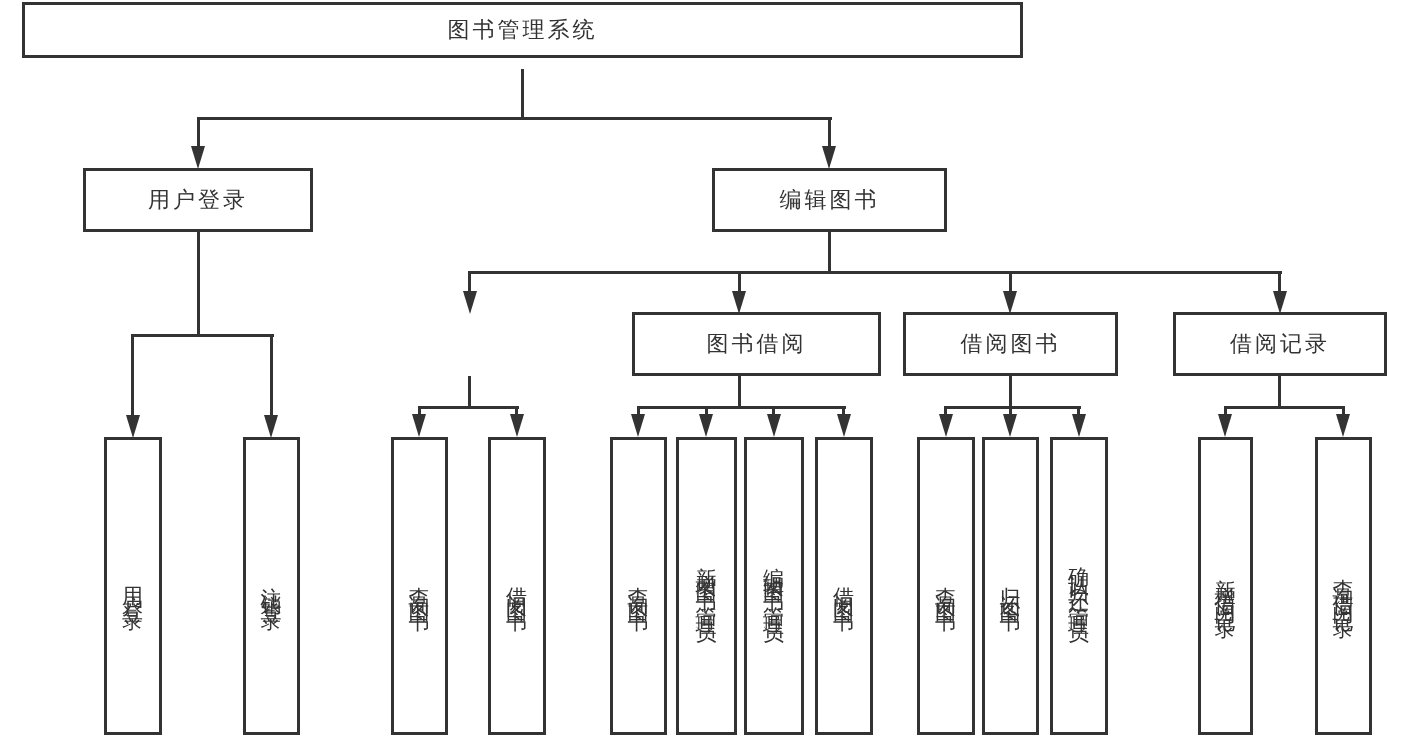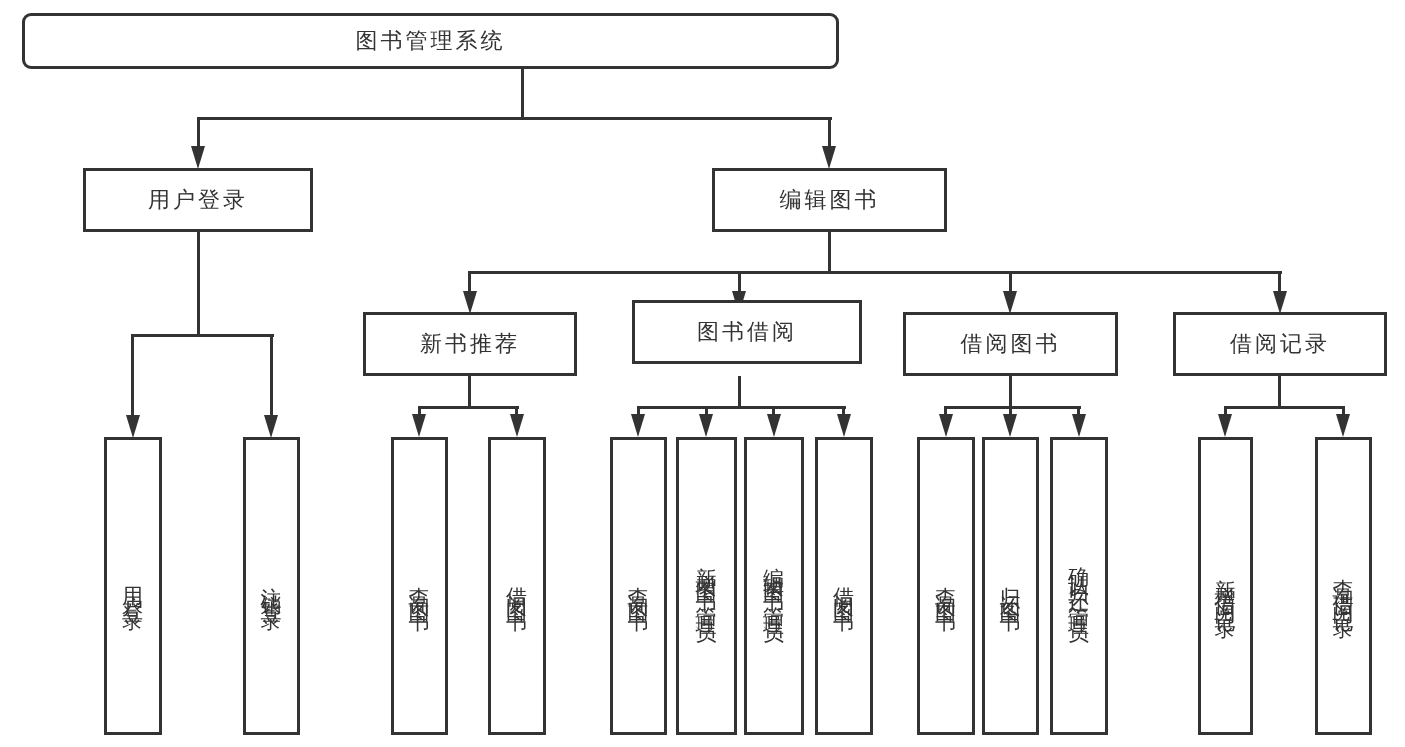--- a/index.html
+++ b/index.html
@@ -50,21 +50,21 @@
     letter-spacing:1px;
     color:var(--wm);
     white-space:nowrap;
   }
 </style>
 </head>
 <body>
 
 <div class="canvas">
 
-  <div class="node" style="left:22px;top:13px;width:817px;height:56px;border-radius:9px;">
+  <div class="node" style="left:22px;top:2px;width:1001px;height:56px;">
     <span>图书管理系统</span>
   </div>
 
   <div class="line" style="left:521px;top:69px;width:3px;height:50px;"></div>
   <div class="line" style="left:197px;top:117px;width:635px;height:3px;"></div>
   <div class="line" style="left:197px;top:117px;width:3px;height:33px;"></div>
   <div class="arrow" style="left:191px;top:146px;"></div>
   <div class="line" style="left:828px;top:117px;width:3px;height:33px;"></div>
   <div class="arrow" style="left:822px;top:146px;"></div>
 
@@ -86,24 +86,21 @@
   <div class="line" style="left:469px;top:271px;width:813px;height:3px;"></div>
   <div class="line" style="left:468px;top:271px;width:3px;height:22px;"></div>
   <div class="arrow" style="left:463px;top:291px;"></div>
   <div class="line" style="left:738px;top:271px;width:3px;height:22px;"></div>
   <div class="arrow" style="left:732px;top:291px;"></div>
   <div class="line" style="left:1009px;top:271px;width:3px;height:22px;"></div>
   <div class="arrow" style="left:1003px;top:291px;"></div>
   <div class="line" style="left:1278px;top:271px;width:3px;height:22px;"></div>
   <div class="arrow" style="left:1273px;top:291px;"></div>
 
-  <div class="node" style="left:363px;top:312px;width:214px;height:64px;">
-    <span>新书推荐</span>
-  </div>
-  <div class="node" style="left:632px;top:300px;width:230px;height:64px;">
+  <div class="node" style="left:632px;top:312px;width:249px;height:64px;">
     <span>图书借阅</span>
   </div>
   <div class="node" style="left:903px;top:312px;width:215px;height:64px;">
     <span>借阅图书</span>
   </div>
   <div class="node" style="left:1173px;top:312px;width:214px;height:64px;">
     <span>借阅记录</span>
   </div>
 
   <div class="line" style="left:468px;top:376px;width:3px;height:33px;"></div>

